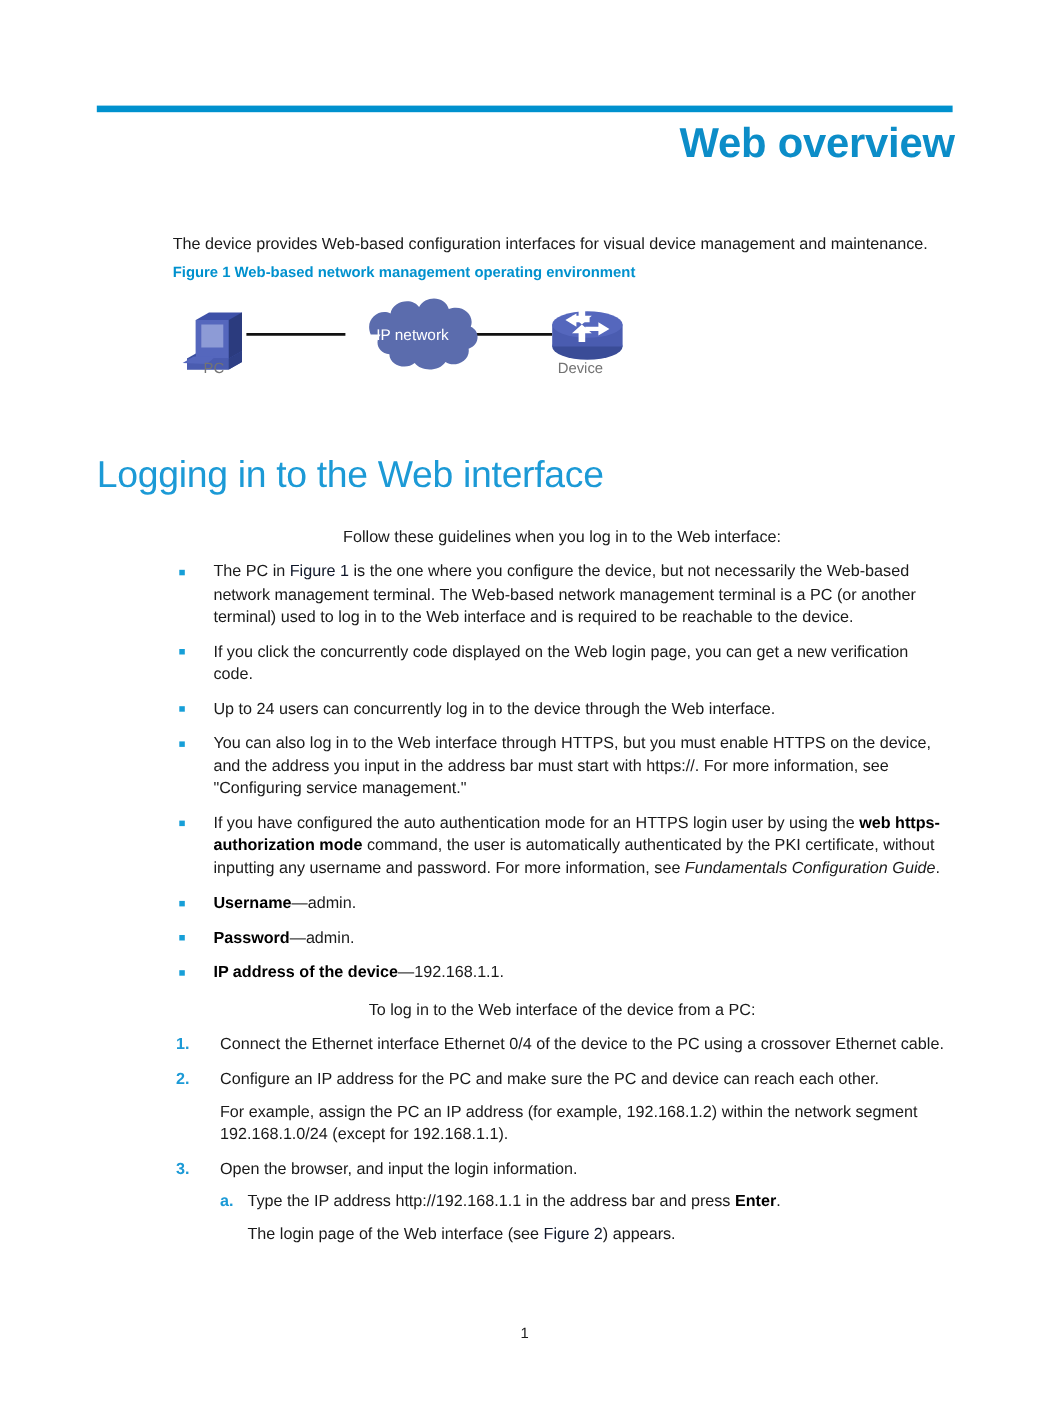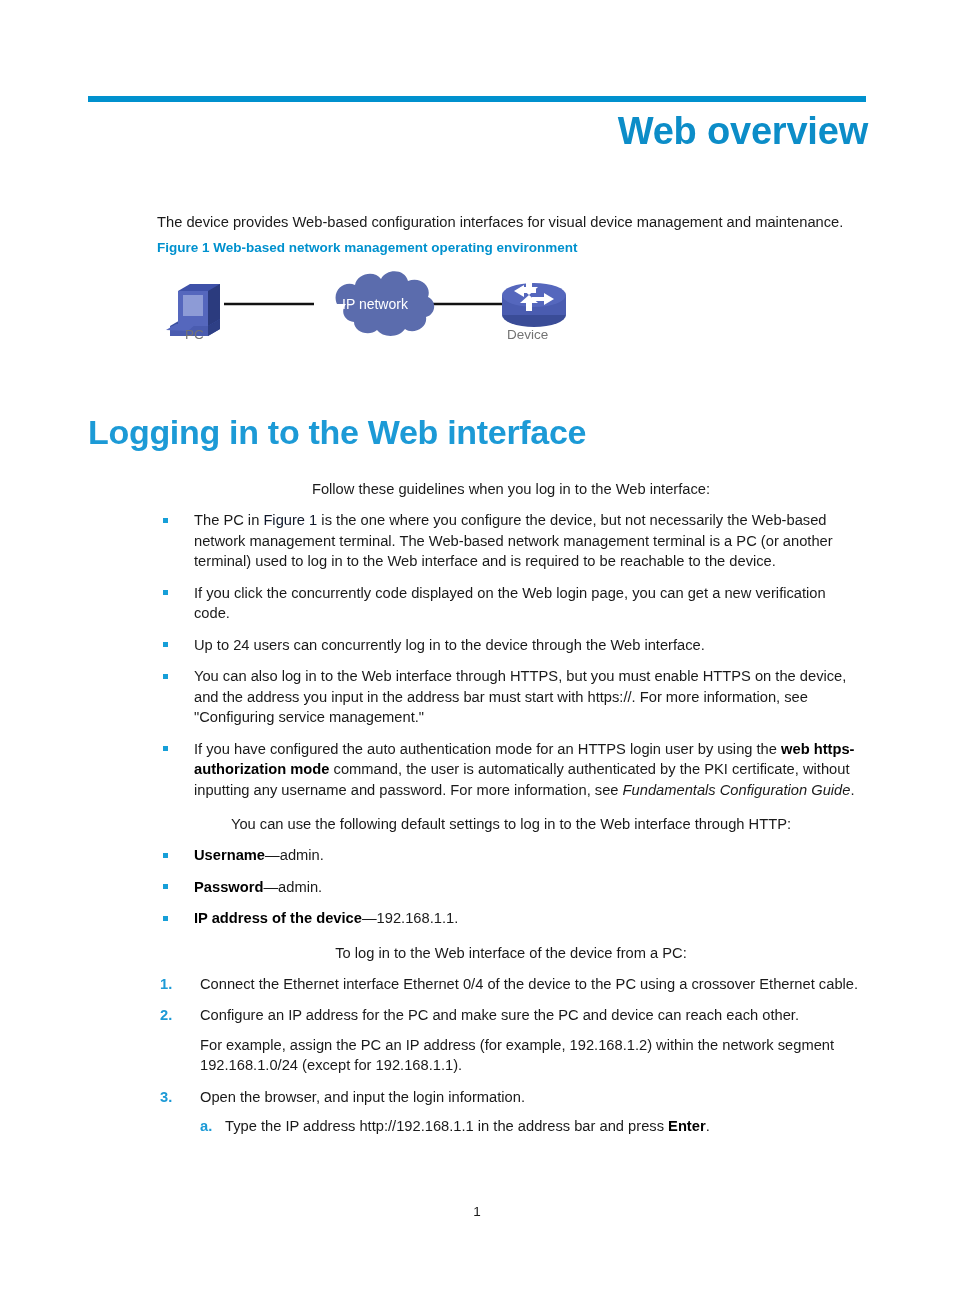--- a/index.html
+++ b/index.html
@@ -86,21 +86,21 @@
   }
 
   
   .h2 {
     position: absolute;
     left: 88px;
     top: 411px;
     width: 780px;
     font-size: 34px;
     line-height: 42px;
-    font-weight: bold;
+    font-weight: normal;
     color: #1c9ad6;
     letter-spacing: -0.3px;
   }
 
   
   .lower-col {
     position: absolute;
     left: 157px;
     top: 479px;
     width: 708px;
@@ -280,33 +280,32 @@
     <p class="intro">Follow these guidelines when you log in to the Web interface:</p>
 
     <ul class="blist" id="guidelines-list">
         <li><span>The PC in </span><span class="xref">Figure 1</span><span> is the one where you configure the device, but not necessarily the Web-based network management terminal. The Web-based network management terminal is a PC (or another terminal) used to log in to the Web interface and is required to be reachable to the device.</span></li>
         <li><span>If you click the concurrently code displayed on the Web login page, you can get a new verification code.</span></li>
         <li><span>Up to 24 users can concurrently log in to the device through the Web interface.</span></li>
         <li><span>You can also log in to the Web interface through HTTPS, but you must enable HTTPS on the device, and the address you input in the address bar must start with https://. For more information, see "Configuring service management."</span></li>
         <li><span>If you have configured the auto authentication mode for an HTTPS login user by using the </span><b class="cmd">web https-authorization mode</b><span> command, the user is automatically authenticated by the PKI certificate, without inputting any username and password. For more information, see </span><i class="bookref">Fundamentals Configuration Guide</i><span>.</span></li>
       </ul>
 
-    <p class="intro" style="margin-top:14px;">You can use the following default settings to log in to the Web interface through HTTP:</p>
 
     <ul class="blist" id="defaults-list">
         <li><b class="cmd">Username</b><span>—admin.</span></li>
         <li><b class="cmd">Password</b><span>—admin.</span></li>
         <li><b class="cmd">IP address of the device</b><span>—192.168.1.1.</span></li>
       </ul>
 
     <p class="intro" style="margin-top:14px;">To log in to the Web interface of the device from a PC:</p>
 
     <ol class="nlist" id="procedure-list">
         <li><span class="num">1.</span><span>Connect the Ethernet interface Ethernet 0/4 of the device to the PC using a crossover Ethernet cable.</span></li>
         <li><span class="num">2.</span><span>Configure an IP address for the PC and make sure the PC and device can reach each other.</span><div class="sub-para">For example, assign the PC an IP address (for example, 192.168.1.2) within the network segment 192.168.1.0/24 (except for 192.168.1.1).</div></li>
         <li><span class="num">3.</span><span>Open the browser, and input the login information.</span><ol class="alist">
             <li><span class="alpha">a.</span><span>Type the IP address http://192.168.1.1 in the address bar and press </span><b class="cmd">Enter</b><span>.</span></li>
-          </ol></li>
+          </ol><div class="sub-para" style="margin-left: 25px;"><span>The login page of the Web interface (see </span><span class="xref">Figure 2</span><span>) appears.</span></div></li>
       </ol>
   </div>
 
   <div class="page-num">1</div>
 </div>
 
 </body></html>

